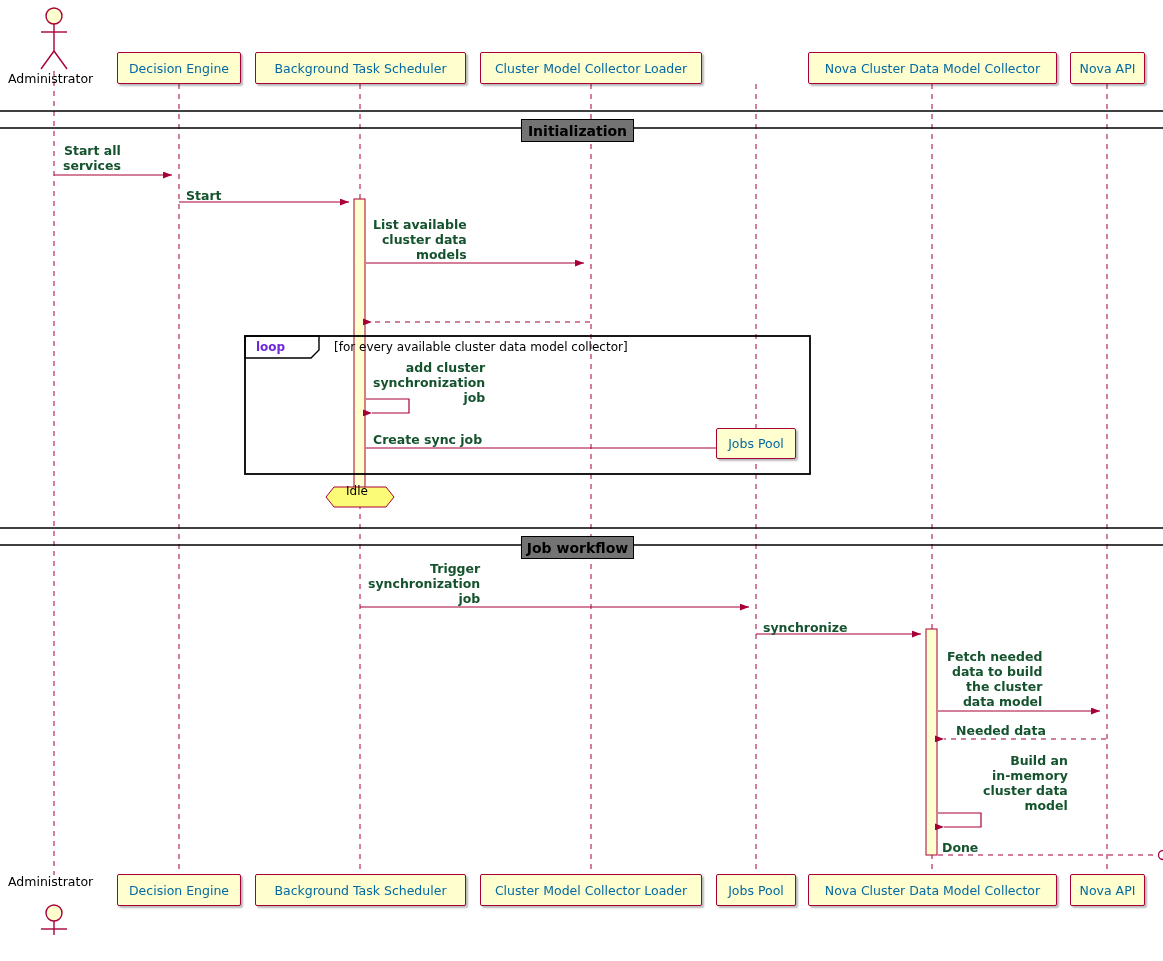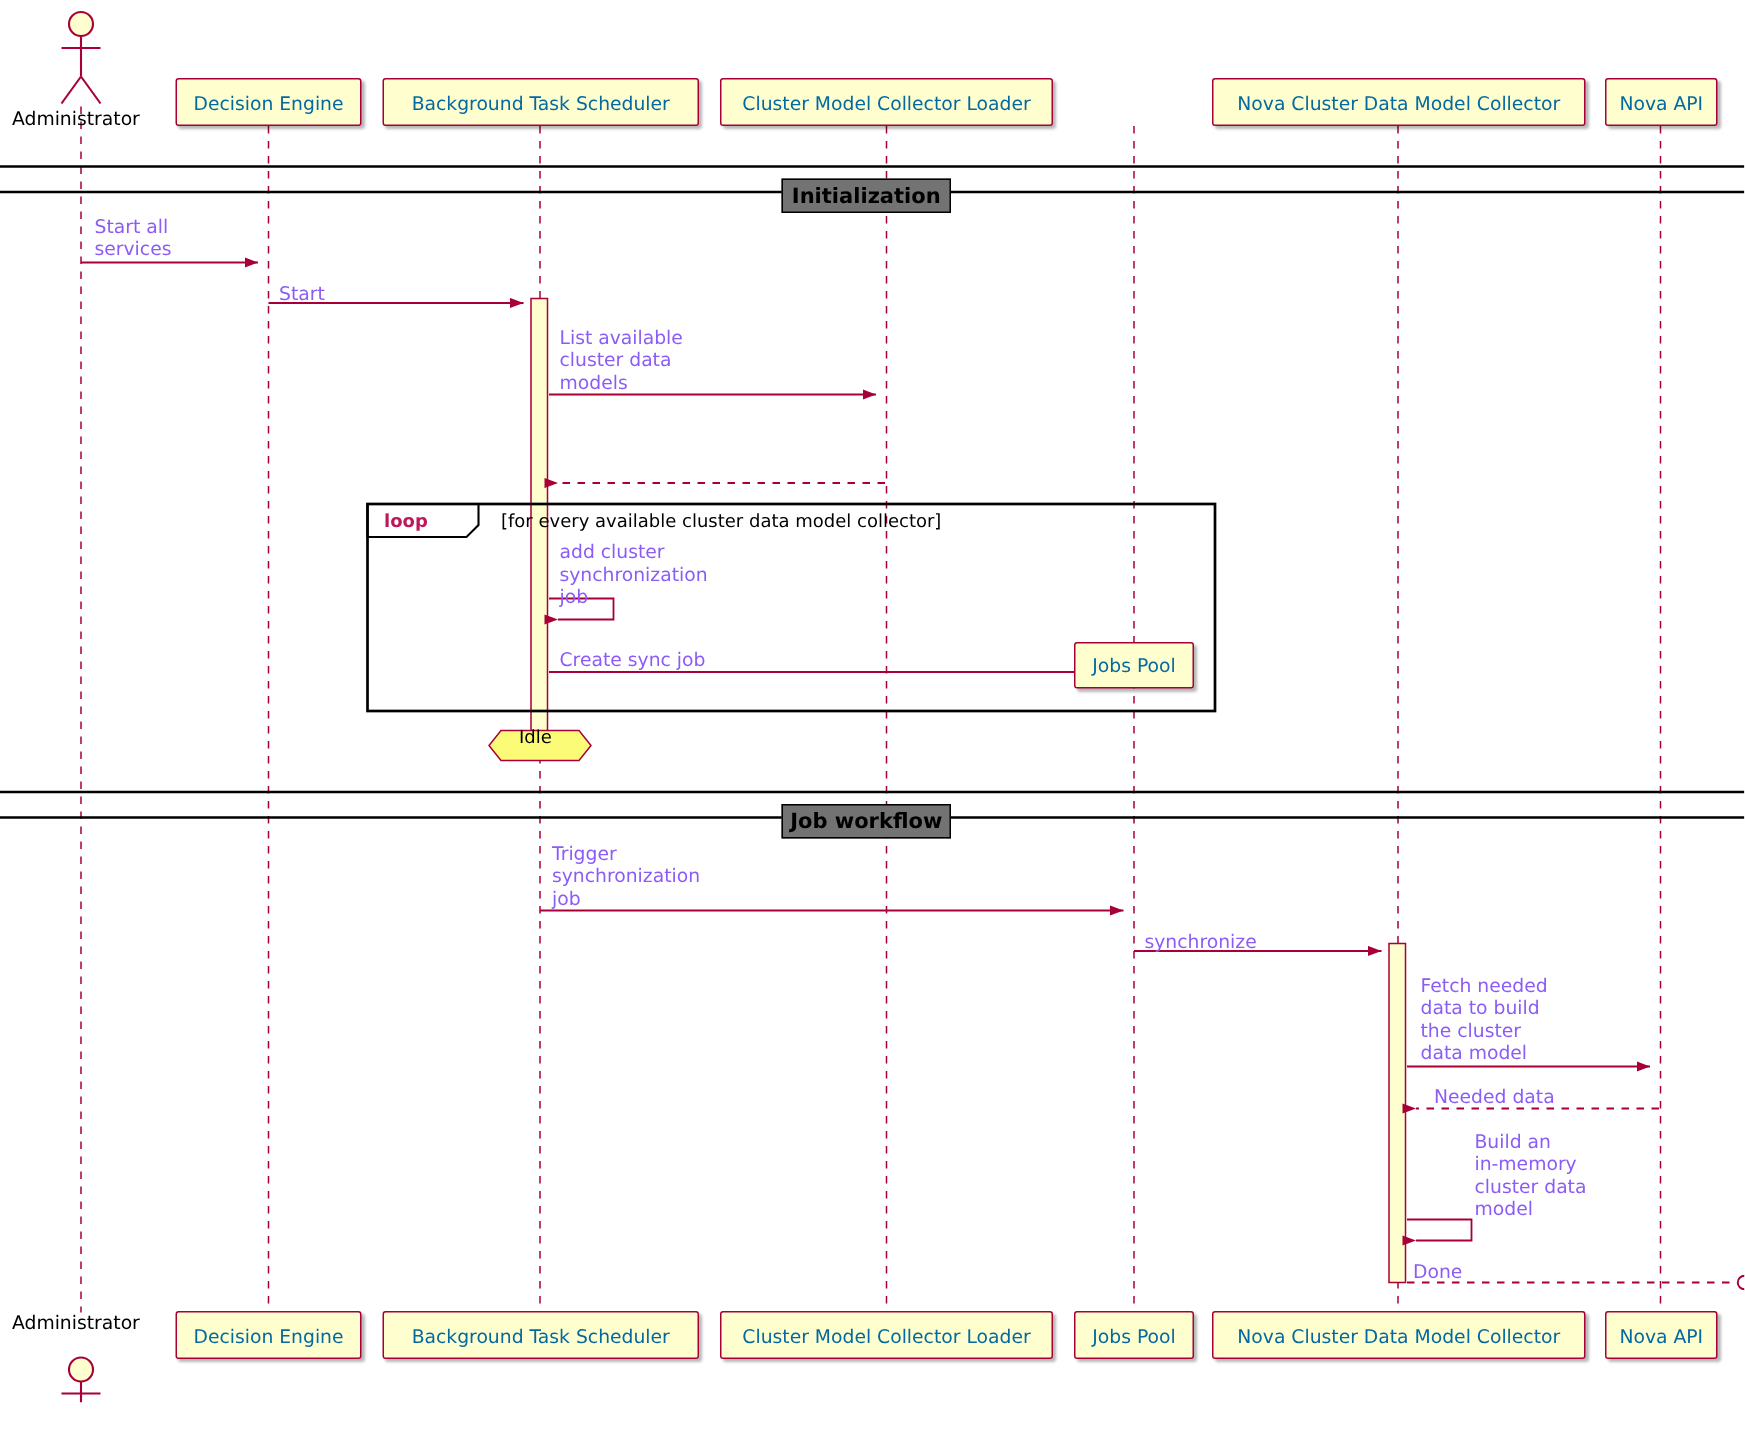--- a/index.html
+++ b/index.html
@@ -9,20 +9,21 @@
   }
   body {
     font-family: "DejaVu Sans", sans-serif;
   }
   #canvas {
     position: relative;
     width: 1163px;
     height: 935px;
     background: #ffffff;
     overflow: hidden;
+    text-align: right;
   }
   svg.layer {
     position: absolute;
     left: 0;
     top: 0;
     width: 1163px;
     height: 961px;
     pointer-events: none;
   }
   .participant-box {
@@ -43,44 +44,45 @@
   }
   .actor-label {
     position: absolute;
     font-size: 12.5px;
     color: #000000;
     white-space: nowrap;
   }
   .msg-label {
     position: absolute;
     font-size: 12.5px;
-    color: #8b5cf6;
+    color: #14532d;
     line-height: 15px;
     white-space: pre;
+    font-weight: bold;
   }
   .divider-label {
     position: absolute;
     box-sizing: border-box;
     background: #737373;
     border: 1px solid #000000;
     font-size: 14px;
     font-weight: bold;
     color: #000000;
     display: flex;
     align-items: center;
     justify-content: center;
     white-space: nowrap;
     padding: 2px 10px;
     margin-top: 12px;
   }
   .group-label {
     position: absolute;
     font-size: 12px;
     font-weight: bold;
-    color: #be185d;
+    color: #6d28d9;
     white-space: nowrap;
   }
   .group-cond {
     position: absolute;
     font-size: 12px;
     font-weight: normal;
     color: #000000;
     white-space: nowrap;
   }
   .note-hex-label {

